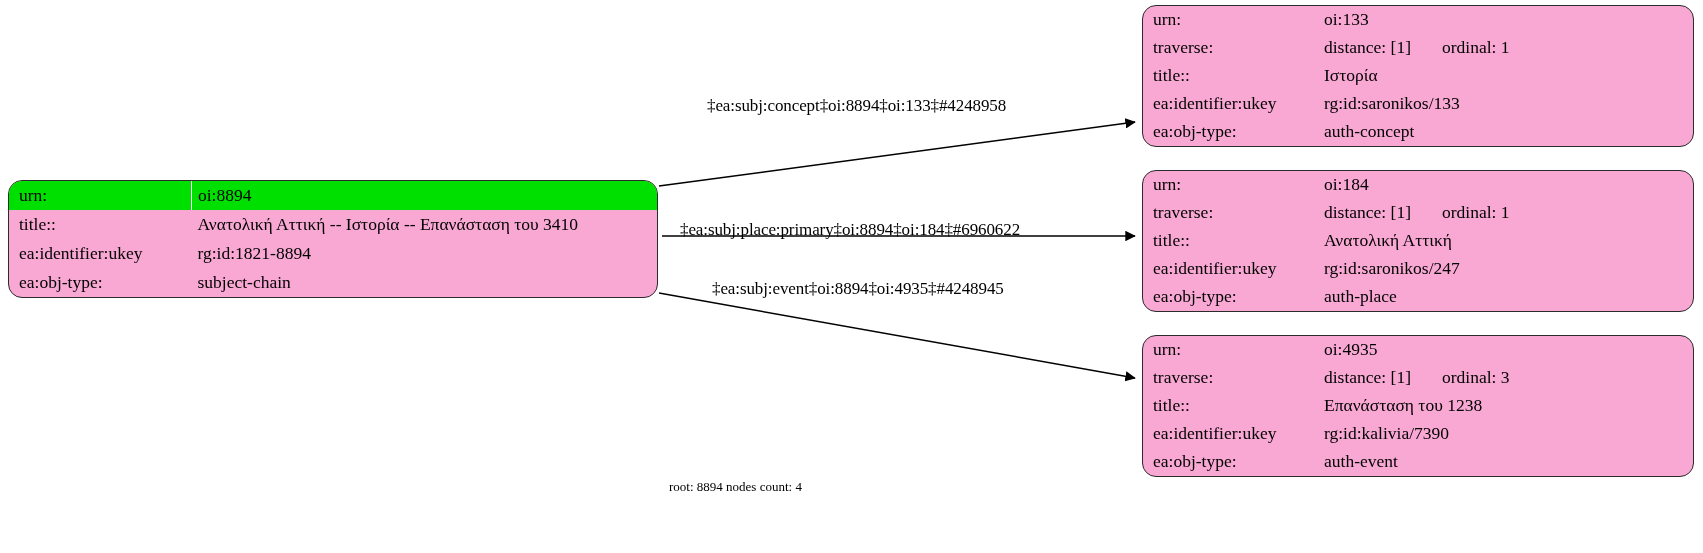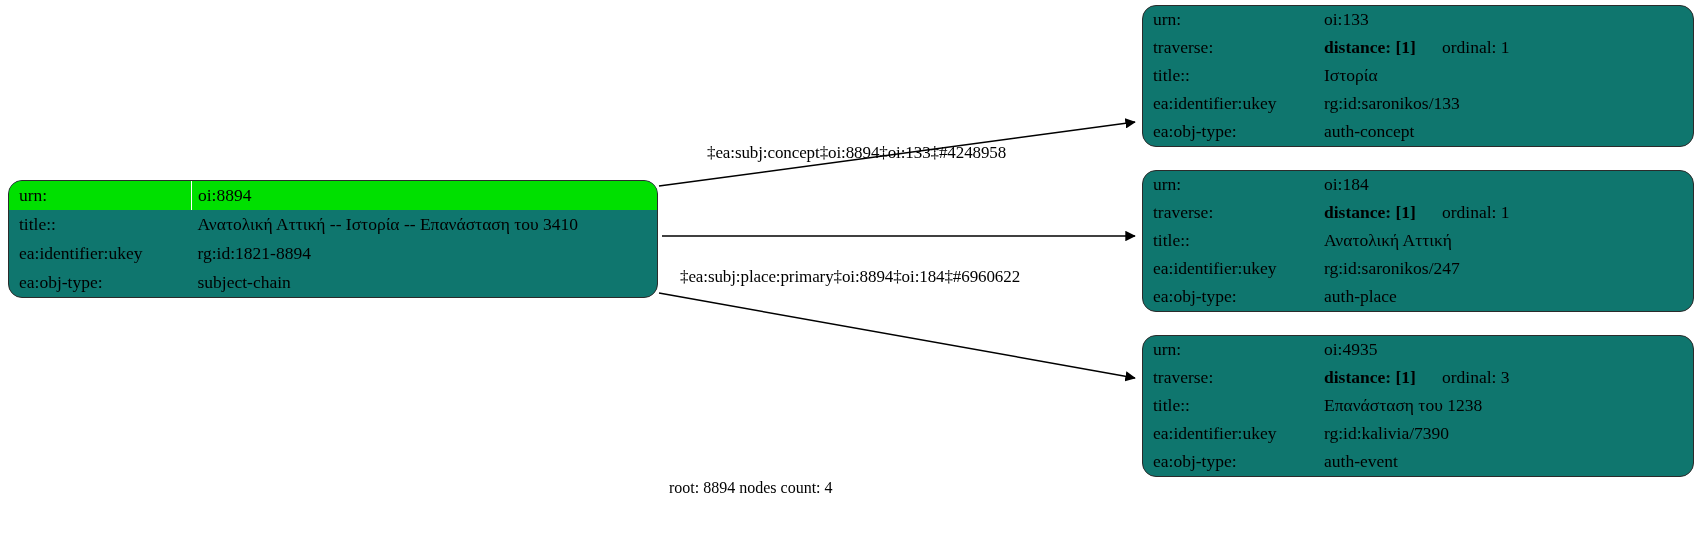--- a/index.html
+++ b/index.html
@@ -23,21 +23,21 @@
     height: 553px;
     pointer-events: none;
   }
 
   
   .node {
     position: absolute;
     box-sizing: border-box;
     border: 1.4px solid #2b2b2b;
     border-radius: 14px;
-    background: #0f766e;
+    background: #f9a8d4;
     overflow: hidden;
   }
   .node table {
     border-collapse: collapse;
     border-spacing: 0;
     width: 100%;
     height: 100%;
   }
   .node td {
     font-size: 17.5px;
@@ -59,42 +59,41 @@
   #node-root .hl td.k { border-right: 1.4px solid #ffffff; }
 
   #node-133  { left: 1142px; top: 5px;   width: 552px; height: 142px; }
   #node-184  { left: 1142px; top: 170px; width: 552px; height: 142px; }
   #node-4935 { left: 1142px; top: 335px; width: 552px; height: 142px; }
   .target td.k { width: 165px; }
 
   .dual {
     display: inline-block;
   }
-  .dual .d1 { display: inline-block; width: 118px; font-weight: bold; }
+  .dual .d1 { display: inline-block; width: 118px; }
 
   
   .edge-label {
     position: absolute;
     font-family: "Liberation Serif", "DejaVu Serif", serif;
     font-size: 17px;
     color: #000000;
     white-space: nowrap;
     letter-spacing: -0.1px;
-    margin-top: 47px;
   }
   #edge-label-concept { left: 707px; top: 96px; }
   #edge-label-place   { left: 680px; top: 220px; }
   #edge-label-event   { left: 712px; top: 279px; }
 
   
   #footer-caption {
     position: absolute;
     left: 669px;
     top: 479px;
-    font-size: 16px;
+    font-size: 13px;
     color: #000000;
     white-space: nowrap;
   }
 </style>
 </head>
 <body>
 
 <div id="canvas">
 
   <svg id="edge-layer" viewBox="0 0 1703 553" width="1703" height="553">
@@ -212,16 +211,17 @@
         <td class="v">auth-event</td>
       </tr>
     </tbody>
       </table>
   </div>
 
   <div class="edge-label" id="edge-label-concept">‡ea:subj:concept‡oi:8894‡oi:133‡#4248958</div>
 
   <div class="edge-label" id="edge-label-place">‡ea:subj:place:primary‡oi:8894‡oi:184‡#6960622</div>
 
+  <div class="edge-label" id="edge-label-event">‡ea:subj:event‡oi:8894‡oi:4935‡#4248945</div>
 
   <div id="footer-caption">root: 8894 nodes count: 4</div>
 
 </div>
 
 </body></html>

